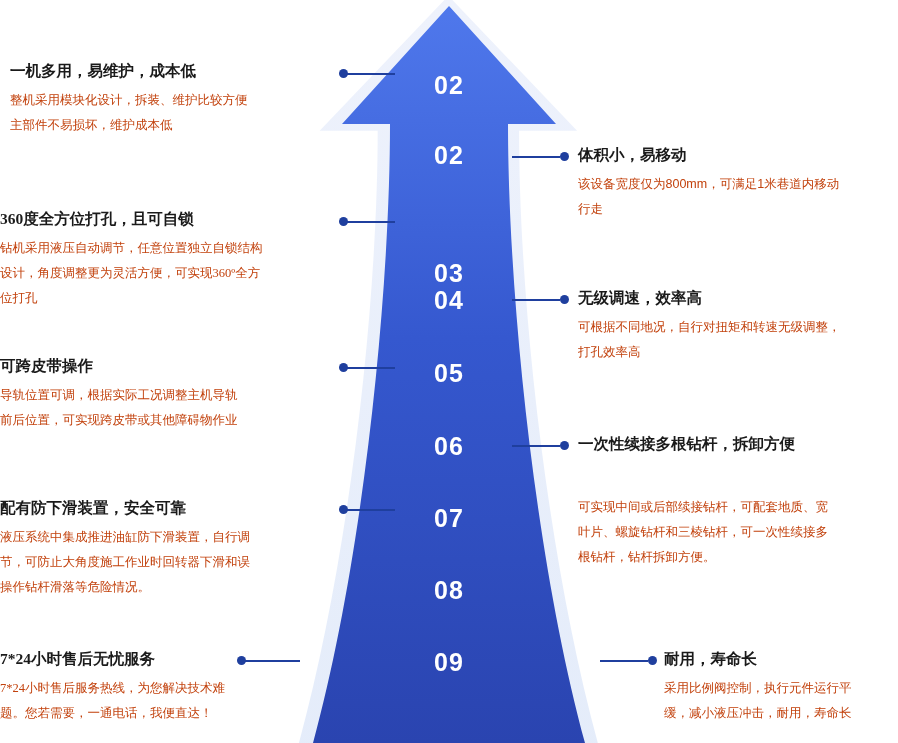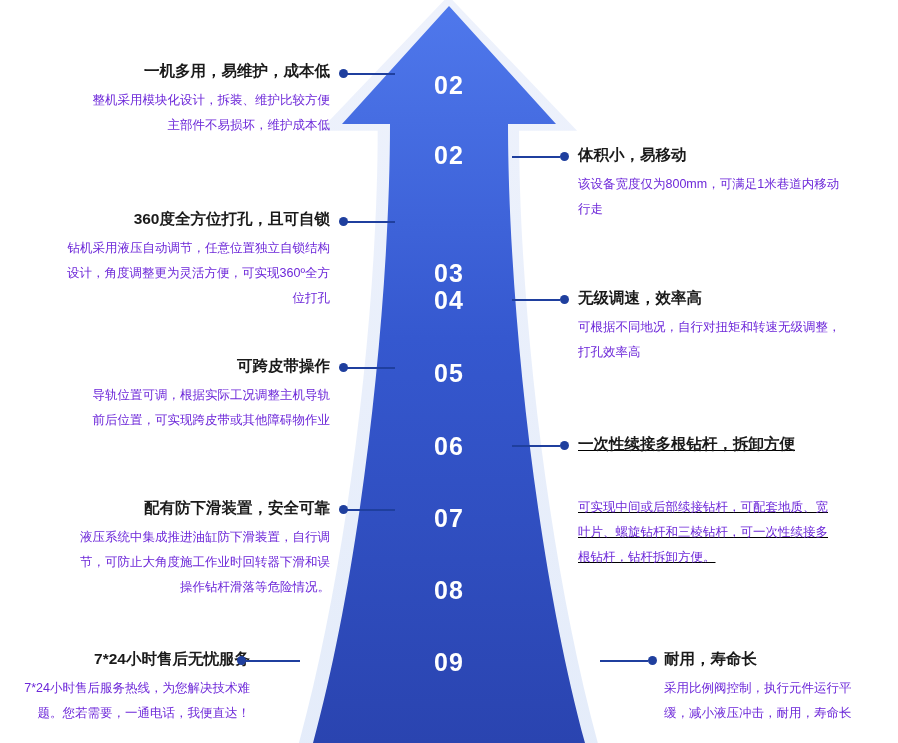--- a/index.html
+++ b/index.html
@@ -46,31 +46,32 @@
   }
   .item .title {
     font-size: 15.5px;
     font-weight: bold;
     color: #1a1a1a;
     white-space: nowrap;
     line-height: 22px;
   }
   .item .desc {
     font-size: 12.5px;
-    color: #6d28d9;
+    color: #c2410c;
     line-height: 25px;
     margin-top: 6px;
   }
   .item.right .title,
   .item.right .desc {
     text-align: left;
   }
   .item.left .title,
   .item.left .desc {
-    text-align: right;
+    text-align: left;
+    font-family: Liberation Serif, serif;
   }
   
   .conn {
     position: absolute;
     height: 2px;
     background: #1f3f9e;
   }
   .dot {
     position: absolute;
     width: 9px;
@@ -160,21 +161,21 @@
   <div class="dot" style="left:560px; top:295px;"></div>
 
   <div class="item left" style="left:0px; top:355px; width:330px;">
     <div class="title">可跨皮带操作</div>
     <div class="desc" style="white-space:pre-line;">导轨位置可调，根据实际工况调整主机导轨
 前后位置，可实现跨皮带或其他障碍物作业</div>
   </div>
   <div class="conn" style="left:347px; top:367px; width:48px;"></div>
   <div class="dot" style="left:339px; top:363px;"></div>
 
-  <div class="item right" style="left:578px; top:433px; width:320px;text-decoration:underline;">
+  <div class="item right" style="left:578px; top:433px; width:320px;">
     <div class="title">一次性续接多根钻杆，拆卸方便</div>
     <div class="desc" style="white-space:pre-line;margin-top:40px;">可实现中间或后部续接钻杆，可配套地质、宽
 叶片、螺旋钻杆和三棱钻杆，可一次性续接多
 根钻杆，钻杆拆卸方便。</div>
   </div>
   <div class="conn" style="left:512px; top:445px; width:48px;"></div>
   <div class="dot" style="left:560px; top:441px;"></div>
 
   <div class="item left" style="left:0px; top:497px; width:330px;">
     <div class="title">配有防下滑装置，安全可靠</div>

